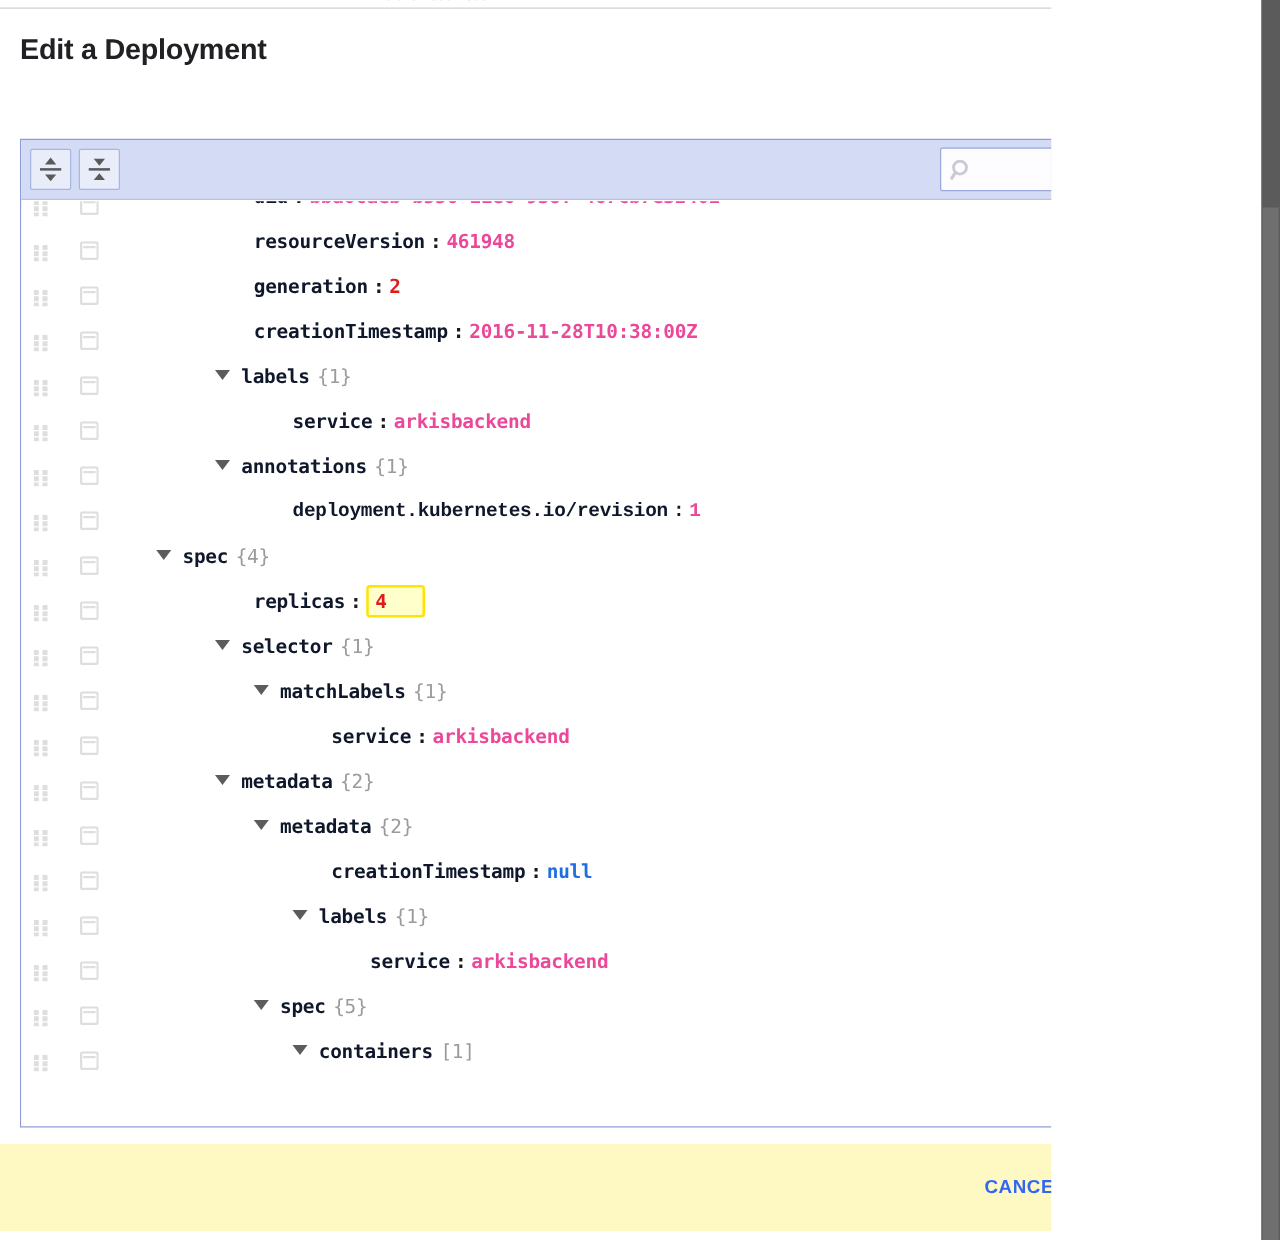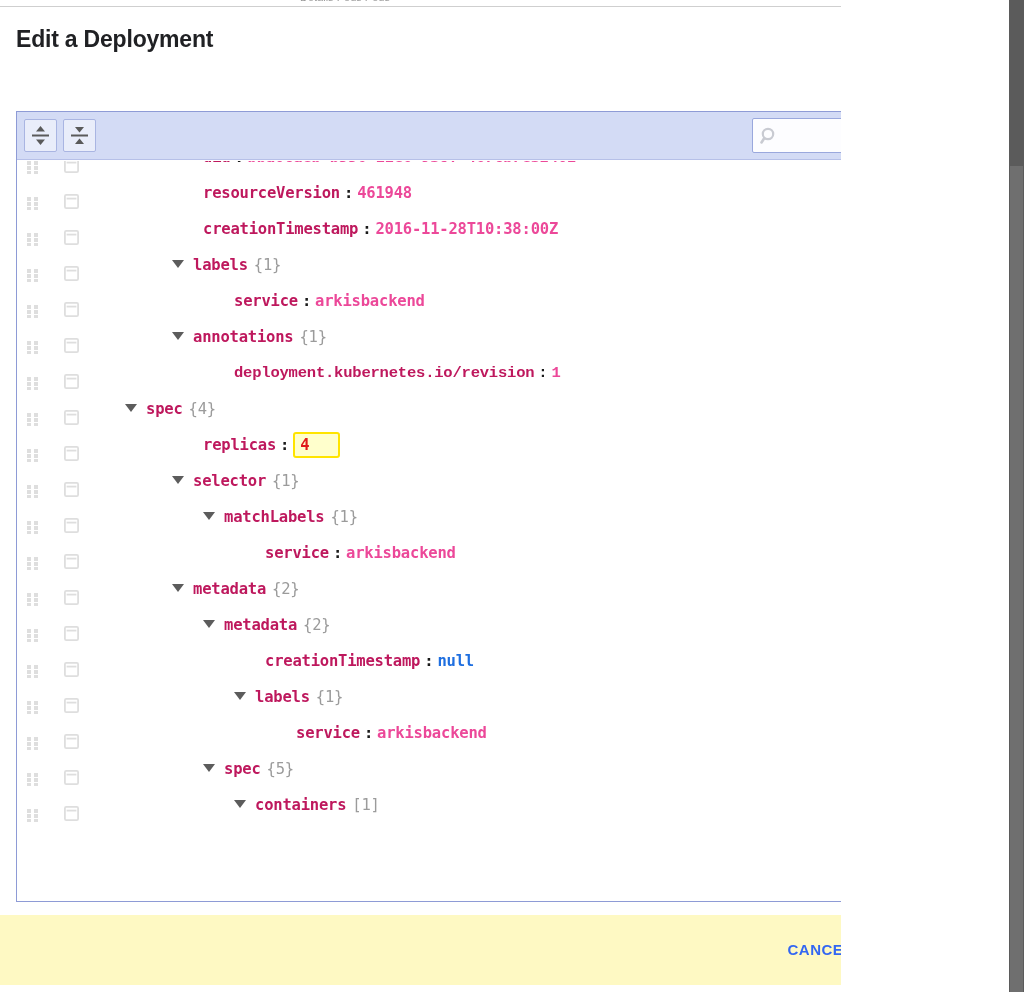--- a/index.html
+++ b/index.html
@@ -180,21 +180,21 @@
     display: inline-block;
     width: 0; height: 0;
     margin-right: 9px;
     vertical-align: 2px;
     border-left: 6px solid transparent;
     border-right: 6px solid transparent;
     border-top: 8px solid #5c5c5c;
     cursor: pointer;
   }
 
-  .k      { color: #be185d; font-weight: bold; }
+  .k      { color: #0f172a; font-weight: bold; }
   .colon  { color: #1a1a1a; font-weight: bold; padding: 0 4px; }
   .v-str  { color: #ec4899; font-weight: bold; }
   .v-num  { color: #e01b1b; font-weight: bold; }
   .v-null { color: #1f6fe0; font-weight: bold; }
   .count  { color: #9b9b9b; font-weight: normal; padding-left: 6px; }
 
   .replicas-input {
     display: inline-block;
     width: 47px; height: 26px;
     vertical-align: middle;
@@ -339,20 +339,35 @@
                 <rect x="7" y="0" width="4" height="4" fill="#dedede"></rect>
                 <rect x="0" y="5" width="4" height="4" fill="#dedede"></rect>
                 <rect x="7" y="5" width="4" height="4" fill="#dedede"></rect>
                 <rect x="0" y="10" width="4" height="4" fill="#dedede"></rect>
                 <rect x="7" y="10" width="4" height="4" fill="#dedede"></rect>
               </svg></span>
             <span class="card-icon"><svg width="15" height="15" viewBox="0 0 15 15">
                 <rect x="0.9" y="0.9" width="13.2" height="13.2" rx="1.4" fill="none" stroke="#dedede" stroke-width="1.8"></rect>
                 <line x1="2.6" y1="4.6" x2="12.4" y2="4.6" stroke="#dedede" stroke-width="1.8"></line>
               </svg></span>
+            <span class="row-content" style="left: 186px;"><span class="k">generation</span><span class="colon">:</span><span class="v-num">2</span></span>
+          </div>
+          <div class="row">
+            <span class="handle-icon"><svg width="13" height="13" viewBox="0 0 13 13">
+                <rect x="0" y="0" width="4" height="4" fill="#dedede"></rect>
+                <rect x="7" y="0" width="4" height="4" fill="#dedede"></rect>
+                <rect x="0" y="5" width="4" height="4" fill="#dedede"></rect>
+                <rect x="7" y="5" width="4" height="4" fill="#dedede"></rect>
+                <rect x="0" y="10" width="4" height="4" fill="#dedede"></rect>
+                <rect x="7" y="10" width="4" height="4" fill="#dedede"></rect>
+              </svg></span>
+            <span class="card-icon"><svg width="15" height="15" viewBox="0 0 15 15">
+                <rect x="0.9" y="0.9" width="13.2" height="13.2" rx="1.4" fill="none" stroke="#dedede" stroke-width="1.8"></rect>
+                <line x1="2.6" y1="4.6" x2="12.4" y2="4.6" stroke="#dedede" stroke-width="1.8"></line>
+              </svg></span>
             <span class="row-content" style="left: 186px; text-align: center;"><span class="k">creationTimestamp</span><span class="colon">:</span><span class="v-str">2016-11-28T10:38:00Z</span></span>
           </div>
           <div class="row">
             <span class="handle-icon"><svg width="13" height="13" viewBox="0 0 13 13">
                 <rect x="0" y="0" width="4" height="4" fill="#dedede"></rect>
                 <rect x="7" y="0" width="4" height="4" fill="#dedede"></rect>
                 <rect x="0" y="5" width="4" height="4" fill="#dedede"></rect>
                 <rect x="7" y="5" width="4" height="4" fill="#dedede"></rect>
                 <rect x="0" y="10" width="4" height="4" fill="#dedede"></rect>
                 <rect x="7" y="10" width="4" height="4" fill="#dedede"></rect>

